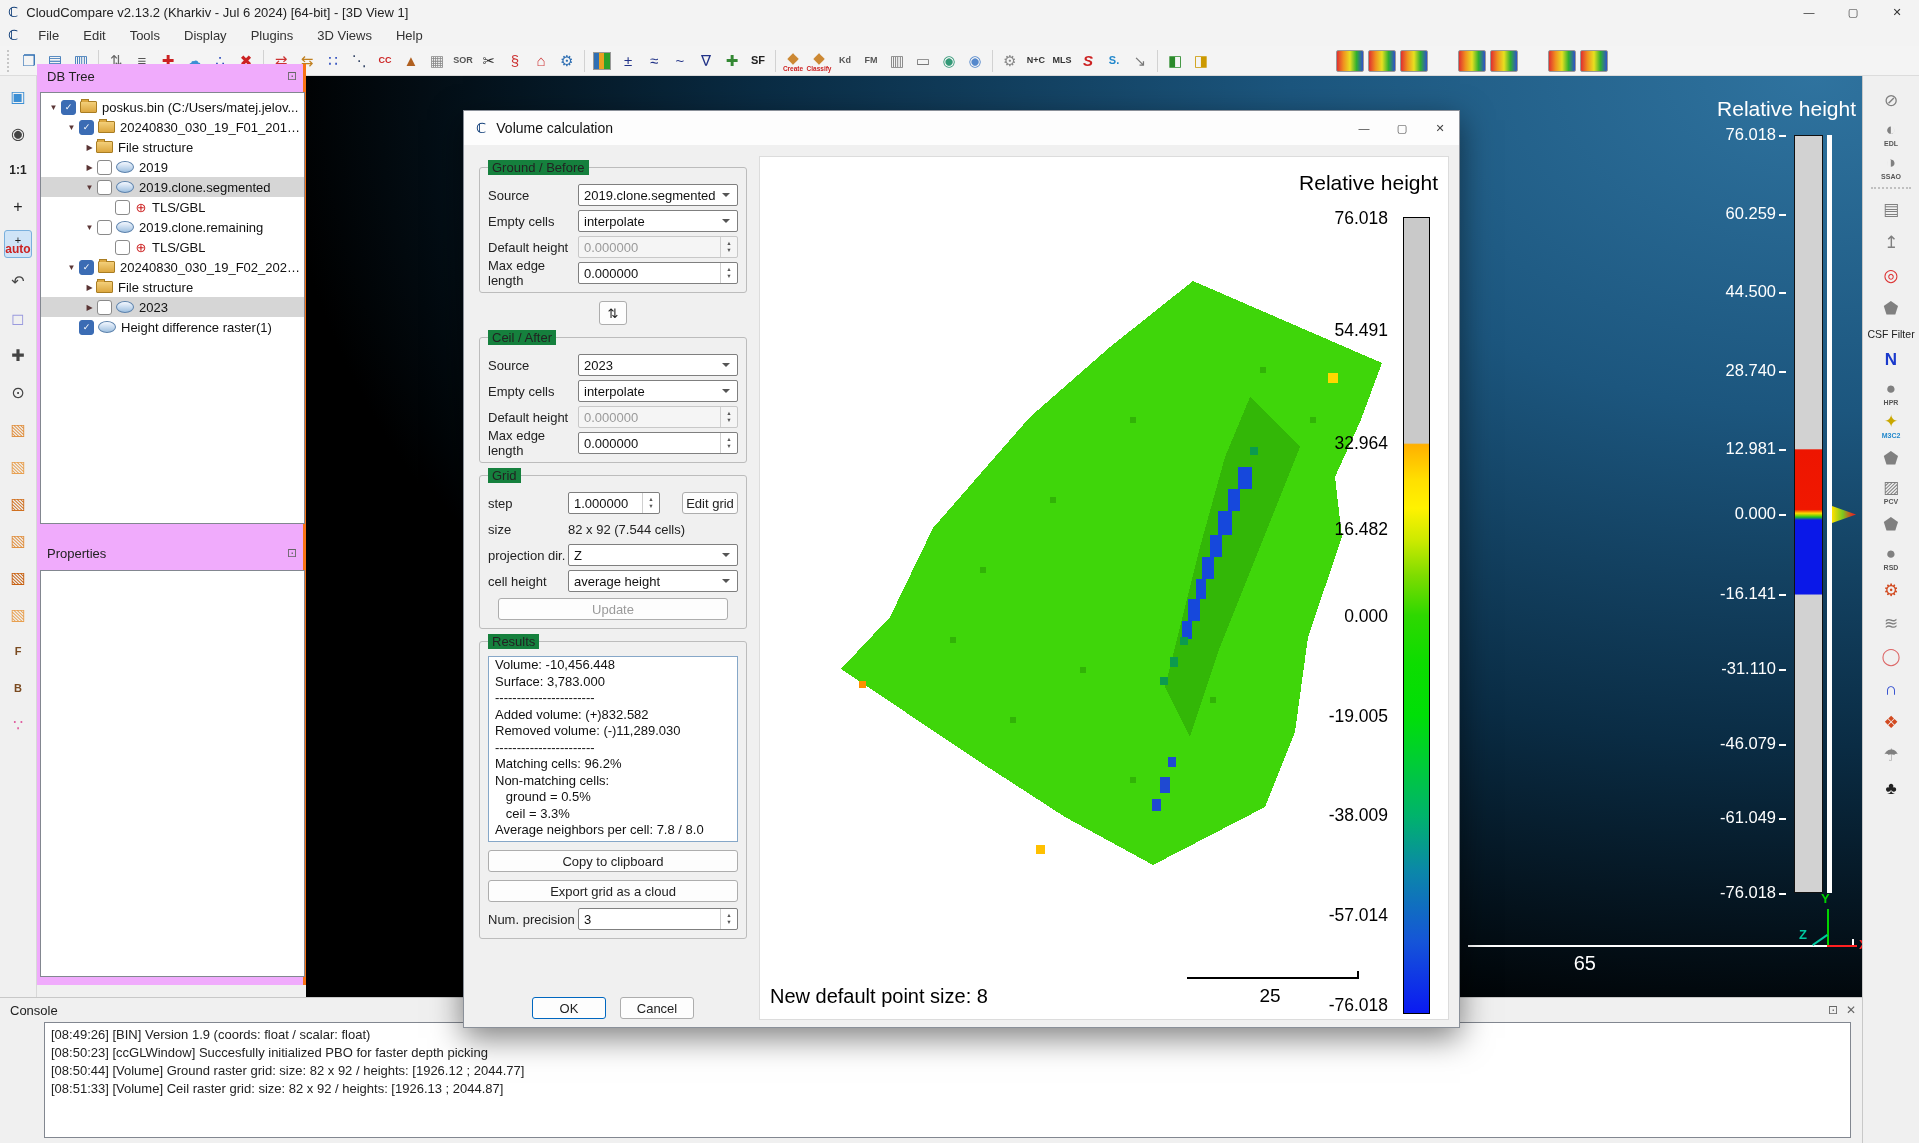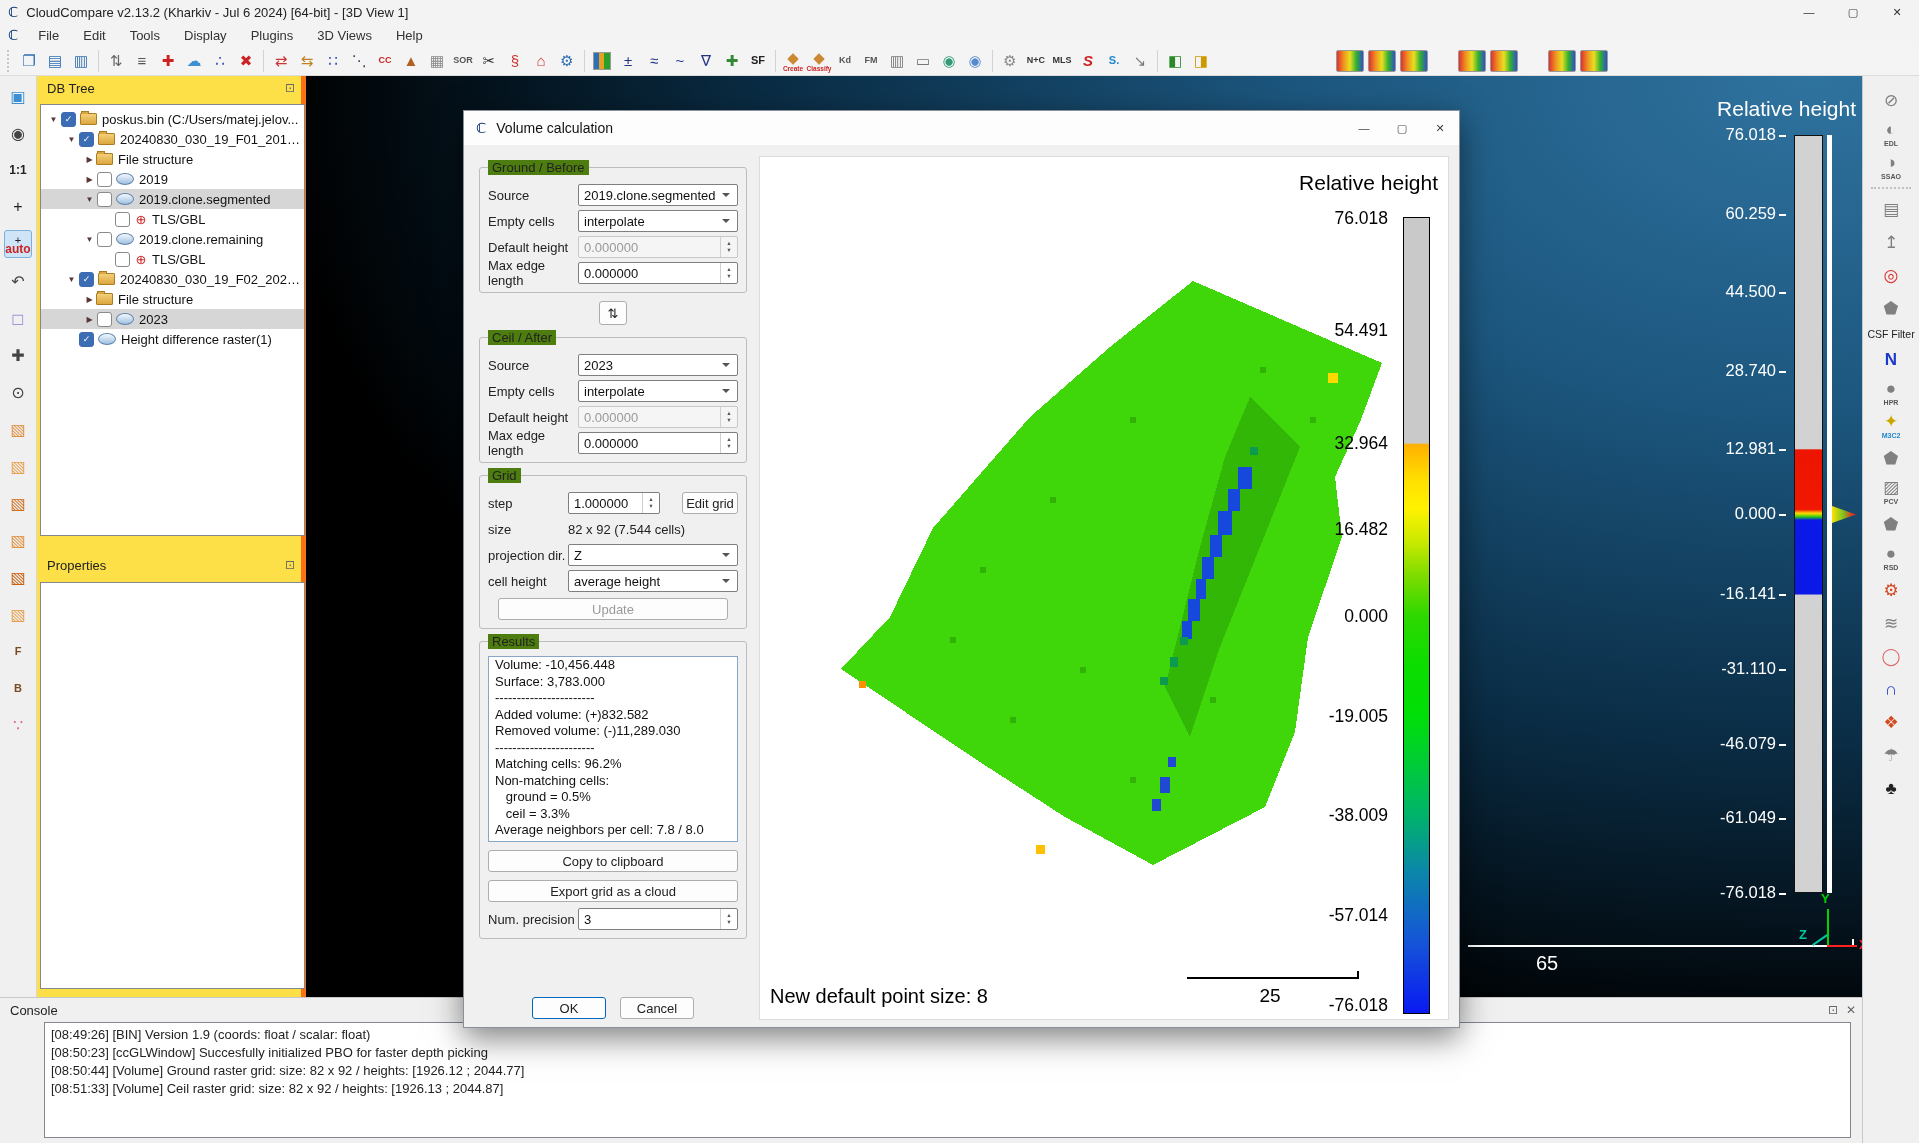--- a/index.html
+++ b/index.html
@@ -18,21 +18,21 @@
   .tsep{width:1px;height:22px;background:#d2d2d2;margin:0 4px;}
   .handle{width:4px;height:22px;border-left:2px dotted #c6c6c6;margin:0 3px;}
   .bars{width:16px;height:16px;background:linear-gradient(90deg,#2f6fb3 0 30%,#e8a020 30% 60%,#2aa02a 60% 100%);border:1px solid #999;}
   .rainbow{width:26px;height:20px;border:1px solid #999;border-radius:2px;background:linear-gradient(90deg,#e03030,#f09020,#e8e020,#30b030,#3050cc);margin:0 2px;}
   
   .leftbar{position:absolute;left:0;top:76px;width:37px;height:921px;background:#f0f0f0;border-right:1px solid #d8d8d8;display:flex;flex-direction:column;align-items:center;padding-top:6px;box-sizing:border-box;}
   .licon{width:28px;height:28px;margin-bottom:9px;display:flex;flex-direction:column;align-items:center;justify-content:center;font-size:16px;border-radius:3px;}
   .licon .cap{font-size:12px;line-height:8px;color:#cc2222;font-weight:bold;}
   .licon.active{background:#cfe4f7;border:1px solid #7ab0dd;box-sizing:border-box;}
   
-  .dockleft{position:absolute;left:37px;top:76px;width:269px;height:921px;background:#fde047;border-right:5px solid #f97316;box-sizing:border-box;}
+  .dockleft{position:absolute;left:37px;top:64px;width:269px;height:921px;background:#f0abfc;border-right:3px solid #f97316;box-sizing:border-box;}
   .dockhdr{height:20px;display:flex;align-items:center;font-size:13px;color:#222;padding:2px 6px 0 10px;}
   .dockhdr .flt{margin-left:auto;color:#666;font-size:12px;}
   .dockhdr .cls{color:#666;font-size:12px;margin-left:8px;}
   .whitebox{position:absolute;background:#fff;border:1px solid #828790;}
   #treebox{left:3px;top:28px;width:263px;height:430px;overflow:hidden;}
   #propsbox{left:3px;top:506px;width:263px;height:405px;}
   .trow{height:20px;display:flex;align-items:center;font-size:13px;color:#111;white-space:nowrap;}
   .trow.sel{background:#d6d6d6;}
   .exp{width:13px;font-size:8px;color:#5a3535;text-align:center;flex:none;}
   .cb{width:13px;height:13px;border:1px solid #8a8a8a;border-radius:3px;background:#fff;margin:0 4px 0 1px;flex:none;display:flex;align-items:center;justify-content:center;}
@@ -48,21 +48,21 @@
   .viewport{position:absolute;left:306px;top:76px;width:1556px;height:921px;background:radial-gradient(130% 140% at 97% 0%,var(--viewport-top) 0%,#1c567e 26%,#0a2c44 52%,#000 76%);overflow:hidden;}
   .vtitle{position:absolute;top:21px;right:6px;font-size:21px;color:#fff;}
   .vbar{position:absolute;left:1488px;top:59px;width:29px;height:758px;border:1px solid #111;box-sizing:border-box;
     background:linear-gradient(180deg,#d2d2d2 0%,#d2d2d2 41.4%,var(--bar-red) 41.5%,#f01800 49.4%,#ffd800 49.9%,#9ad400 50.15%,#22c81e 50.4%,var(--bar-blue) 50.8%,var(--bar-blue) 60.6%,#d2d2d2 60.7%,#d2d2d2 100%);}
   .vhist{position:absolute;left:1521px;top:59px;width:5px;height:758px;background:#fff;}
   .vspike{position:absolute;left:1526px;top:430px;width:24px;height:17px;clip-path:polygon(0 0,100% 50%,0 100%);background:linear-gradient(90deg,#ffe000,#7cc820 45%,#e03020 85%);}
   .vtick{position:absolute;left:1330px;width:150px;text-align:right;font-size:16.5px;color:#fff;}
   .vdash{display:inline-block;width:7px;height:2px;background:#fff;margin-left:3px;vertical-align:middle;}
   .vscale-line{position:absolute;left:1162px;top:869px;width:386px;height:2px;background:#fff;}
   .vscale-line::after{content:"";position:absolute;right:0;top:-6px;width:2px;height:6px;background:#fff;}
-  .vscale-label{position:absolute;left:1230px;top:876px;width:60px;text-align:left;font-size:20px;color:#fff;}
+  .vscale-label{position:absolute;left:1230px;top:876px;width:60px;text-align:right;font-size:20px;color:#fff;}
   .axes{position:absolute;left:1489px;top:817px;width:80px;height:80px;}
   .ax-yline{position:absolute;left:32px;top:16px;width:2px;height:38px;background:#00d400;}
   .ax-y{position:absolute;left:26px;top:-2px;color:#00d400;font-size:13px;font-weight:bold;}
   .ax-xline{position:absolute;left:32px;top:52px;width:30px;height:2px;background:#ff2020;}
   .ax-x{position:absolute;left:64px;top:44px;color:#ff2020;font-size:13px;font-weight:bold;}
   .ax-zline{position:absolute;left:16px;top:46px;width:18px;height:2px;background:#00c8a0;transform:rotate(-35deg);}
   .ax-z{position:absolute;left:4px;top:34px;color:#00c8a0;font-size:13px;font-weight:bold;}
   
   .rightbar{position:absolute;left:1862px;top:76px;width:57px;height:1067px;background:#f0f0f0;border-left:1px solid #c8c8c8;display:flex;flex-direction:column;align-items:center;padding-top:8px;box-sizing:border-box;}
   .sicon{width:38px;height:33px;display:flex;flex-direction:column;align-items:center;justify-content:center;font-size:17px;color:#808080;}
@@ -74,21 +74,21 @@
   #consolebox{left:44px;top:24px;width:1807px;height:116px;overflow:hidden;padding:3px 6px;box-sizing:border-box;}
   .clog{font-size:13px;color:#222;line-height:18px;white-space:pre;}
   
   .dialog{position:absolute;left:463px;top:110px;width:997px;height:918px;background:#f0f0f0;border:1px solid #8a9099;box-shadow:0 10px 30px rgba(0,0,0,.5);box-sizing:border-box;}
   .dtitle{position:absolute;left:0;top:0;width:100%;height:34px;background:#fdfdfd;display:flex;align-items:center;font-size:14px;color:#111;}
   .dtitle .cclogo{margin:0 10px 0 12px;}
   .dbtns{margin-left:auto;display:flex;}
   .dbtn{width:38px;height:34px;display:flex;align-items:center;justify-content:center;font-size:11px;color:#444;}
   .vc-left{position:absolute;left:15px;top:44px;width:268px;}
   .grp{position:relative;border:1px solid #bcbcbc;border-radius:3px;padding:14px 8px 6px 8px;margin-top:12px;}
-  .grp-title{position:absolute;top:-8px;left:8px;background:#4d7c0f;padding:0 4px;font-size:13px;color:#222;}
+  .grp-title{position:absolute;top:-8px;left:8px;background:#15803d;padding:0 4px;font-size:13px;color:#222;}
   .vrow{display:flex;align-items:center;height:26px;font-size:13px;color:#222;}
   .vrow .lab{width:90px;flex:none;}
   .field{flex:1;height:22px;background:#fff;border:1px solid #7f7f7f;border-radius:2px;display:flex;align-items:center;padding:0 5px;box-sizing:border-box;font-size:13px;color:#111;position:relative;}
   .combo::after{content:"";position:absolute;right:7px;top:8px;border:4px solid transparent;border-top-color:#555;}
   .spinfield{padding-right:18px;}
   .spinbtns{position:absolute;right:0;top:0;width:16px;height:100%;border-left:1px solid #cfcfcf;display:flex;flex-direction:column;align-items:center;justify-content:center;font-size:5.5px;color:#555;line-height:7px;}
   .disabled{background:#f5f5f5;color:#9a9a9a;border-color:#c8c8c8;}
   .btn{height:22px;background:#fdfdfd;border:1px solid #adadad;border-radius:3px;display:flex;align-items:center;justify-content:center;font-size:13px;color:#222;box-sizing:border-box;}
   .btn.gray{color:#9a9a9a;}
   .swaprow{display:flex;justify-content:center;margin-top:8px;}

